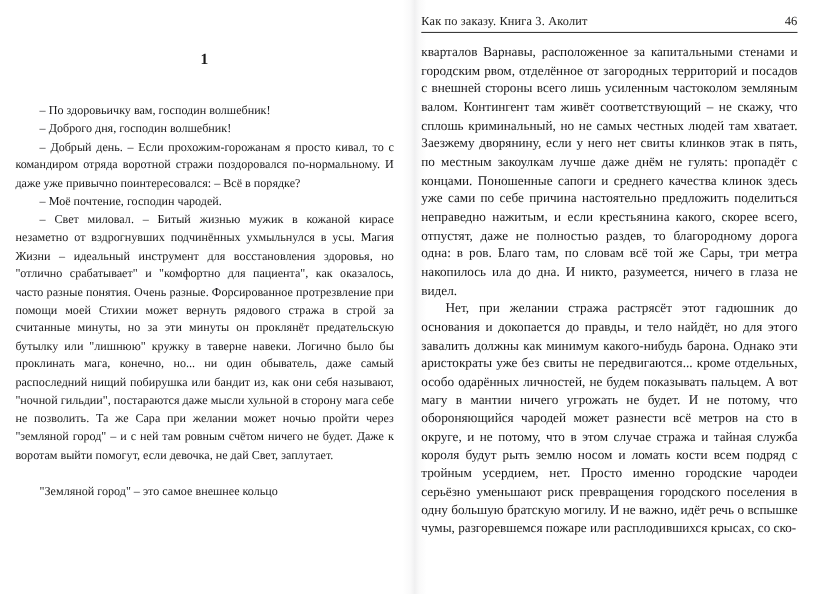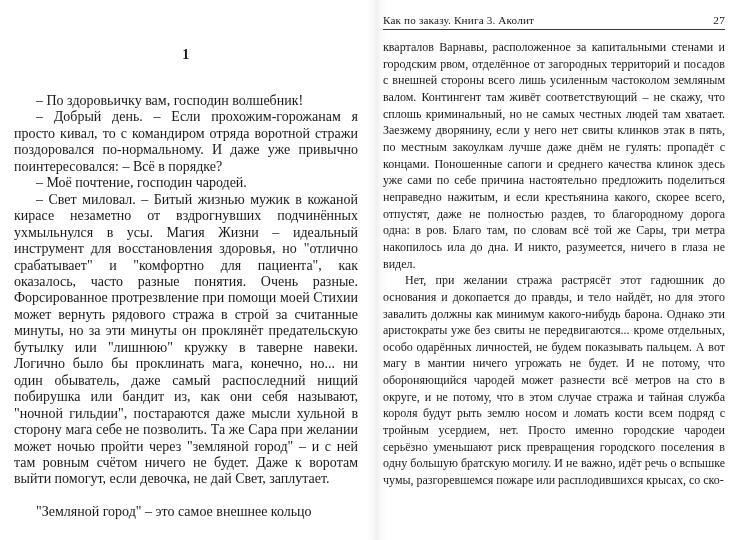--- a/index.html
+++ b/index.html
@@ -78,21 +78,21 @@
   
   .chapter-number {
     text-align: center;
     font-size: 14px;
     font-weight: bold;
     margin-top: 47px;
     margin-bottom: 30px;
     letter-spacing: 0.5px;
   }
   .txt {
-    font-size: 14px;
+    font-size: 11px;
     line-height: 16.45px;
     text-align: justify;
     text-justify: inter-word;
     hyphens: none;
     margin: 0;
     color: #19191a;
   }
   .txt.indent {
     text-indent: 22px;
   }
@@ -113,36 +113,37 @@
 <div class="book-spread">
 
   <div class="gutter-shadow"></div>
 
   <div class="page page-left">
 
     <div class="chapter-number">1</div>
 
     <p class="txt indent first-block">– По здоровьичку вам, господин волшебник!</p>
 
+    <p class="txt indent">– Доброго дня, господин волшебник!</p>
 
     <p class="txt indent">– Добрый день. – Если прохожим-горожанам я просто кивал, то с командиром отряда воротной стражи поздоровался по-нормальному. И даже уже привычно поинтересовался: – Всё в порядке?</p>
 
     <p class="txt indent">– Моё почтение, господин чародей.</p>
 
     <p class="txt indent">– Свет миловал. – Битый жизнью мужик в кожаной кирасе незаметно от вздрогнувших подчинённых ухмыльнулся в усы. Магия Жизни – идеальный инструмент для восстановления здоровья, но "отлично срабатывает" и "комфортно для пациента", как оказалось, часто разные понятия. Очень разные. Форсированное протрезвление при помощи моей Стихии может вернуть рядового стража в строй за считанные минуты, но за эти минуты он проклянёт предательскую бутылку или "лишнюю" кружку в таверне навеки. Логично было бы проклинать мага, конечно, но... ни один обыватель, даже самый распоследний нищий побирушка или бандит из, как они себя называют, "ночной гильдии", постараются даже мысли хульной в сторону мага себе не позволить. Та же Сара при желании может ночью пройти через "земляной город" – и с ней там ровным счётом ничего не будет. Даже к воротам выйти помогут, если девочка, не дай Свет, заплутает.</p>
 
     <p class="txt indent gap-before">"Земляной город" – это самое внешнее кольцо</p>
 
   </div>
 
   <div class="page page-right">
 
     <div class="running-head">
       <span class="rh-title">Как по заказу. Книга 3. Аколит</span>
-      <span class="rh-folio">27</span>
+      <span class="rh-folio">46</span>
     </div>
     <div class="head-rule"></div>
 
     <p class="txt first-block">кварталов Варнавы, расположенное за капитальными стенами и городским рвом, отделённое от загородных территорий и посадов с внешней стороны всего лишь усиленным частоколом земляным валом. Контингент там живёт соответствующий – не скажу, что сплошь криминальный, но не самых честных людей там хватает. Заезжему дворянину, если у него нет свиты клинков этак в пять, по местным закоулкам лучше даже днём не гулять: пропадёт с концами. Поношенные сапоги и среднего качества клинок здесь уже сами по себе причина настоятельно предложить поделиться неправедно нажитым, и если крестьянина какого, скорее всего, отпустят, даже не полностью раздев, то благородному дорога одна: в ров. Благо там, по словам всё той же Сары, три метра накопилось ила до дна. И никто, разумеется, ничего в глаза не видел.</p>
 
     <p class="txt indent">Нет, при желании стража растрясёт этот гадюшник до основания и докопается до правды, и тело найдёт, но для этого завалить должны как минимум какого-нибудь барона. Однако эти аристократы уже без свиты не передвигаются... кроме отдельных, особо одарённых личностей, не будем показывать пальцем. А вот магу в мантии ничего угрожать не будет. И не потому, что обороняющийся чародей может разнести всё метров на сто в округе, и не потому, что в этом случае стража и тайная служба короля будут рыть землю носом и ломать кости всем подряд с тройным усердием, нет. Просто именно городские чародеи серьёзно уменьшают риск превращения городского поселения в одну большую братскую могилу. И не важно, идёт речь о вспышке чумы, разгоревшемся пожаре или расплодившихся крысах, со ско-</p>
 
   </div>
 
 </div>

